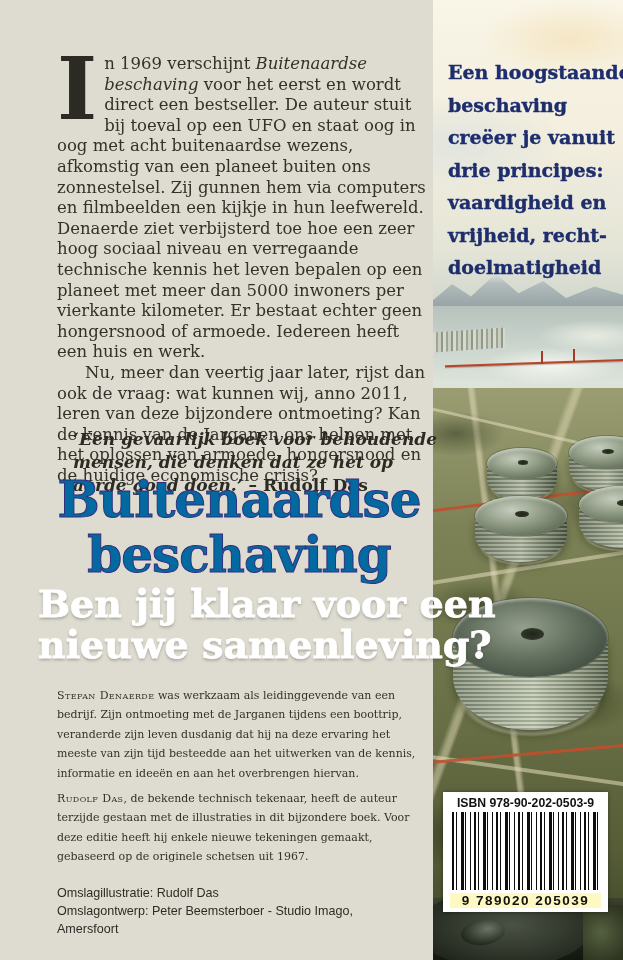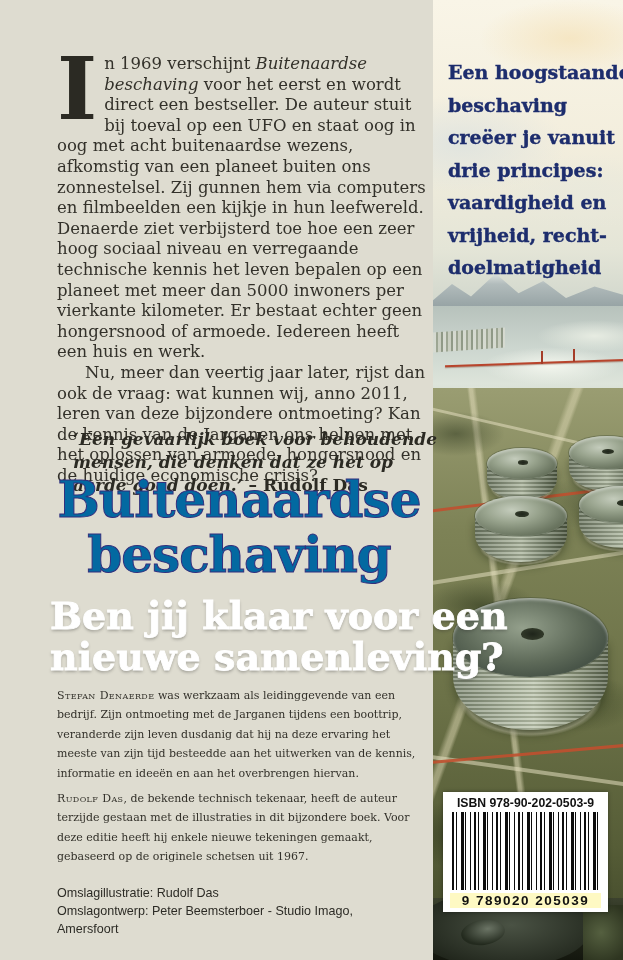--- a/index.html
+++ b/index.html
@@ -13,21 +13,21 @@
   .dropcap{float:left;font-size:86px;line-height:64px;font-weight:bold;color:#2b2a23;
            margin:3px 7px 0 0;}
   .p2{text-indent:28px;}
   .quote{position:absolute;left:57px;top:412px;width:372px;margin:16px;font-size:17px;line-height:23px;
          color:#2b2a23;font-weight:bold;}
   .quote .q-text{font-style:italic;}
   .title{position:absolute;left:38px;top:472px;width:402px;margin:0;text-align:center;
          font-size:50px;line-height:55px;font-weight:bold;letter-spacing:-1px;color:#0369a1;
          -webkit-text-stroke:1px #332f7d;}
   .title span{display:block;}
-  .subtitle{position:absolute;left:38px;top:583px;width:406px;margin:12px;text-align:center;
+  .subtitle{position:absolute;left:38px;top:583px;width:406px;margin:0;text-align:center;
             font-size:38px;line-height:41px;font-weight:bold;color:#ffffff;
             -webkit-text-stroke:0.8px #ffffff;text-shadow:0 2px 3px rgba(50,50,45,.35);}
   .subtitle span{display:block;white-space:nowrap;}
   .bio{position:absolute;left:57px;width:372px;margin:0;font-size:11px;line-height:19.4px;color:#33312a;}
   .bio-1{top:686px;}
   .bio-2{top:789px;}
   .sc{font-variant:small-caps;letter-spacing:.4px;}
   .credits{position:absolute;left:57px;top:884px;width:380px;margin:0;
            font-family:"Liberation Sans",sans-serif;font-size:13.5px;line-height:18px;color:#2c2b25;
            transform:scaleX(.93);transform-origin:left top;}

